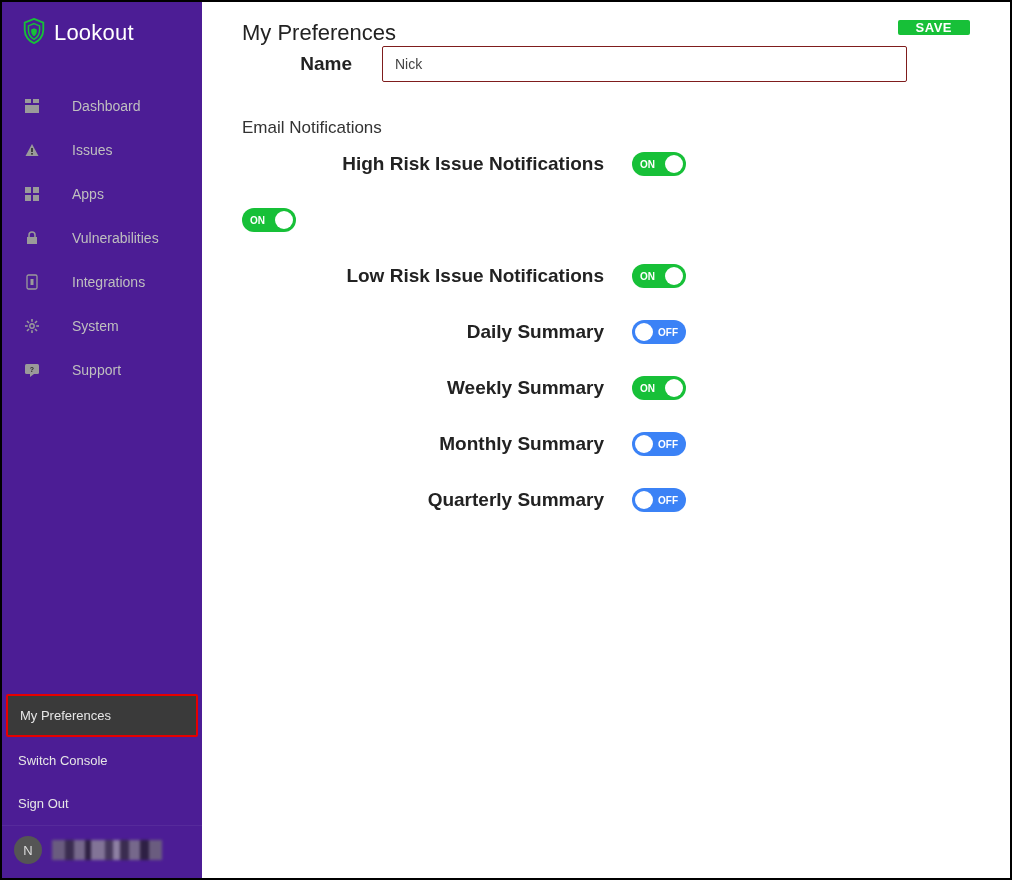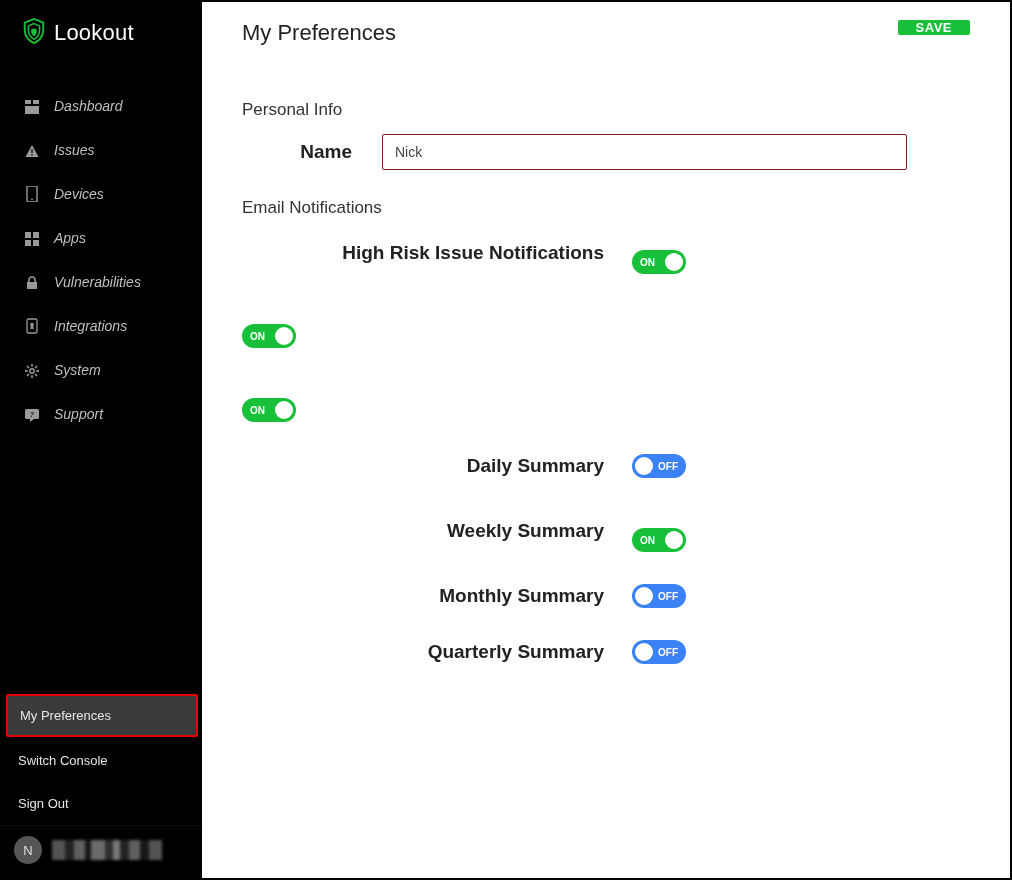--- a/index.html
+++ b/index.html
@@ -7,21 +7,21 @@
     font-family: -apple-system, BlinkMacSystemFont, "Segoe UI", Helvetica, Arial, sans-serif;
     width: 1012px;
     height: 880px;
     border: 2px solid #000;
     display: flex;
     background: #fff;
     overflow: hidden;
   }
   .sidebar {
     width: 200px;
-    background: #000000;
+    background: #4c1d95;
     color: #ccc;
     display: flex;
     flex-direction: column;
     position: relative;
     flex-shrink: 0;
   }
   .brand {
     display: flex;
     align-items: center;
     padding: 16px 20px 18px 20px;
@@ -30,27 +30,26 @@
   .brand svg { width: 24px; height: 26px; }
   .brand-name {
     color: #fff;
     font-size: 22px;
     font-weight: 400;
     letter-spacing: 0.2px;
   }
   .nav { list-style: none; margin-top: 18px; }
   .nav li {
     display: flex;
-    align-items: flex-end;
-    gap: 14px;
+    align-items: center;
+    gap: 32px;
     padding: 14px 22px;
     font-size: 14px;
     color: #bfbfbf;
     cursor: pointer;
-    font-style: italic;
   }
   .nav li .nav-icon { width: 16px; display:flex; justify-content:center; color:#9a9a9a; }
   .bottom-block {
     margin-top: auto;
   }
   .bottom-item {
     padding: 14px 16px;
     font-size: 13px;
     color: #e6e6e6;
     cursor: pointer;
@@ -113,21 +112,21 @@
     border-radius: 2px;
   }
 
   .section-title {
     font-size: 17px;
     color: #333;
     font-weight: 400;
     margin-top: 54px;
     margin-bottom: 14px;
   }
-  .section-title.mt2 { margin-top: 28px; }
+  .section-title.mt2 { margin-top: 36px; }
 
   .row {
     display:flex;
     align-items:center;
     margin-bottom: 10px;
   }
   .row-label {
     width: 390px;
     text-align: right;
     padding-right: 28px;
@@ -158,21 +157,21 @@
     color: #fff;
     padding: 0 8px;
   }
   .toggle .knob {
     width: 18px; height: 18px;
     border-radius: 50%;
     background: #fff;
     position: absolute;
     top: 3px;
   }
-  .toggle.on { background: #17c038; justify-content:flex-start;margin-top:18px; }
+  .toggle.on { background: #17c038; justify-content:flex-start; }
   .toggle.on .knob { right: 3px; }
   .toggle.off { background: #3b82f6; justify-content:flex-end; }
   .toggle.off .knob { left: 3px; }
 
   .notif-row { margin-bottom: 32px; justify-content: space-between; }
 </style>
 </head>
 <body>
 
 <aside class="sidebar">
@@ -203,29 +202,20 @@
         <svg width="14" height="14" viewBox="0 0 14 14">
             <path d="M7 1 L13.5 13 H0.5 Z" fill="#9a9a9a"></path>
             <rect x="6.2" y="5" width="1.6" height="4" fill="#2a2a2a"></rect>
             <rect x="6.2" y="10" width="1.6" height="1.6" fill="#2a2a2a"></rect>
           </svg>
       </span>
       <span>Issues</span>
     </li>
     <li>
       <span class="nav-icon">
-        <svg width="12" height="16" viewBox="0 0 12 16">
-            <rect x="1" y="0" width="10" height="16" rx="1.5" fill="none" stroke="#9a9a9a" stroke-width="1.4"></rect>
-            <circle cx="6" cy="13.3" r="0.9" fill="#9a9a9a"></circle>
-          </svg>
-      </span>
-      <span>Devices</span>
-    </li>
-    <li>
-      <span class="nav-icon">
         <svg width="14" height="14" viewBox="0 0 14 14">
             <rect x="0" y="0" width="6" height="6" fill="#9a9a9a"></rect>
             <rect x="8" y="0" width="6" height="6" fill="#9a9a9a"></rect>
             <rect x="0" y="8" width="6" height="6" fill="#9a9a9a"></rect>
             <rect x="8" y="8" width="6" height="6" fill="#9a9a9a"></rect>
           </svg>
       </span>
       <span>Apps</span>
     </li>
     <li>
@@ -292,21 +282,20 @@
     </div>
   </div>
 </aside>
 
 <main class="main">
   <div class="page-header">
     <h1 class="page-title">My Preferences</h1>
     <button class="save-btn">SAVE</button>
   </div>
 
-  <h2 class="section-title">Personal Info</h2>
   <div class="row name-row">
     <div class="row-label">Name</div>
     <div class="row-control">
       <input class="name-input" type="text" value="Nick" style="">
     </div>
   </div>
 
   <h2 class="section-title mt2">Email Notifications</h2>
   <div id="notif-list">
       <div class="row notif-row">
@@ -316,20 +305,21 @@
             <div class="knob"></div>
           </div></div>
       </div>
       <div class="row notif-row">
         <div class="row-control"><div class="toggle on">
             <span>ON</span>
             <div class="knob"></div>
           </div></div>
       </div>
       <div class="row notif-row">
+        <div class="row-label">Low Risk Issue Notifications</div>
         <div class="row-control"><div class="toggle on">
             <span>ON</span>
             <div class="knob"></div>
           </div></div>
       </div>
       <div class="row notif-row">
         <div class="row-label">Daily Summary</div>
         <div class="row-control"><div class="toggle off">
             <span>OFF</span>
             <div class="knob"></div>

